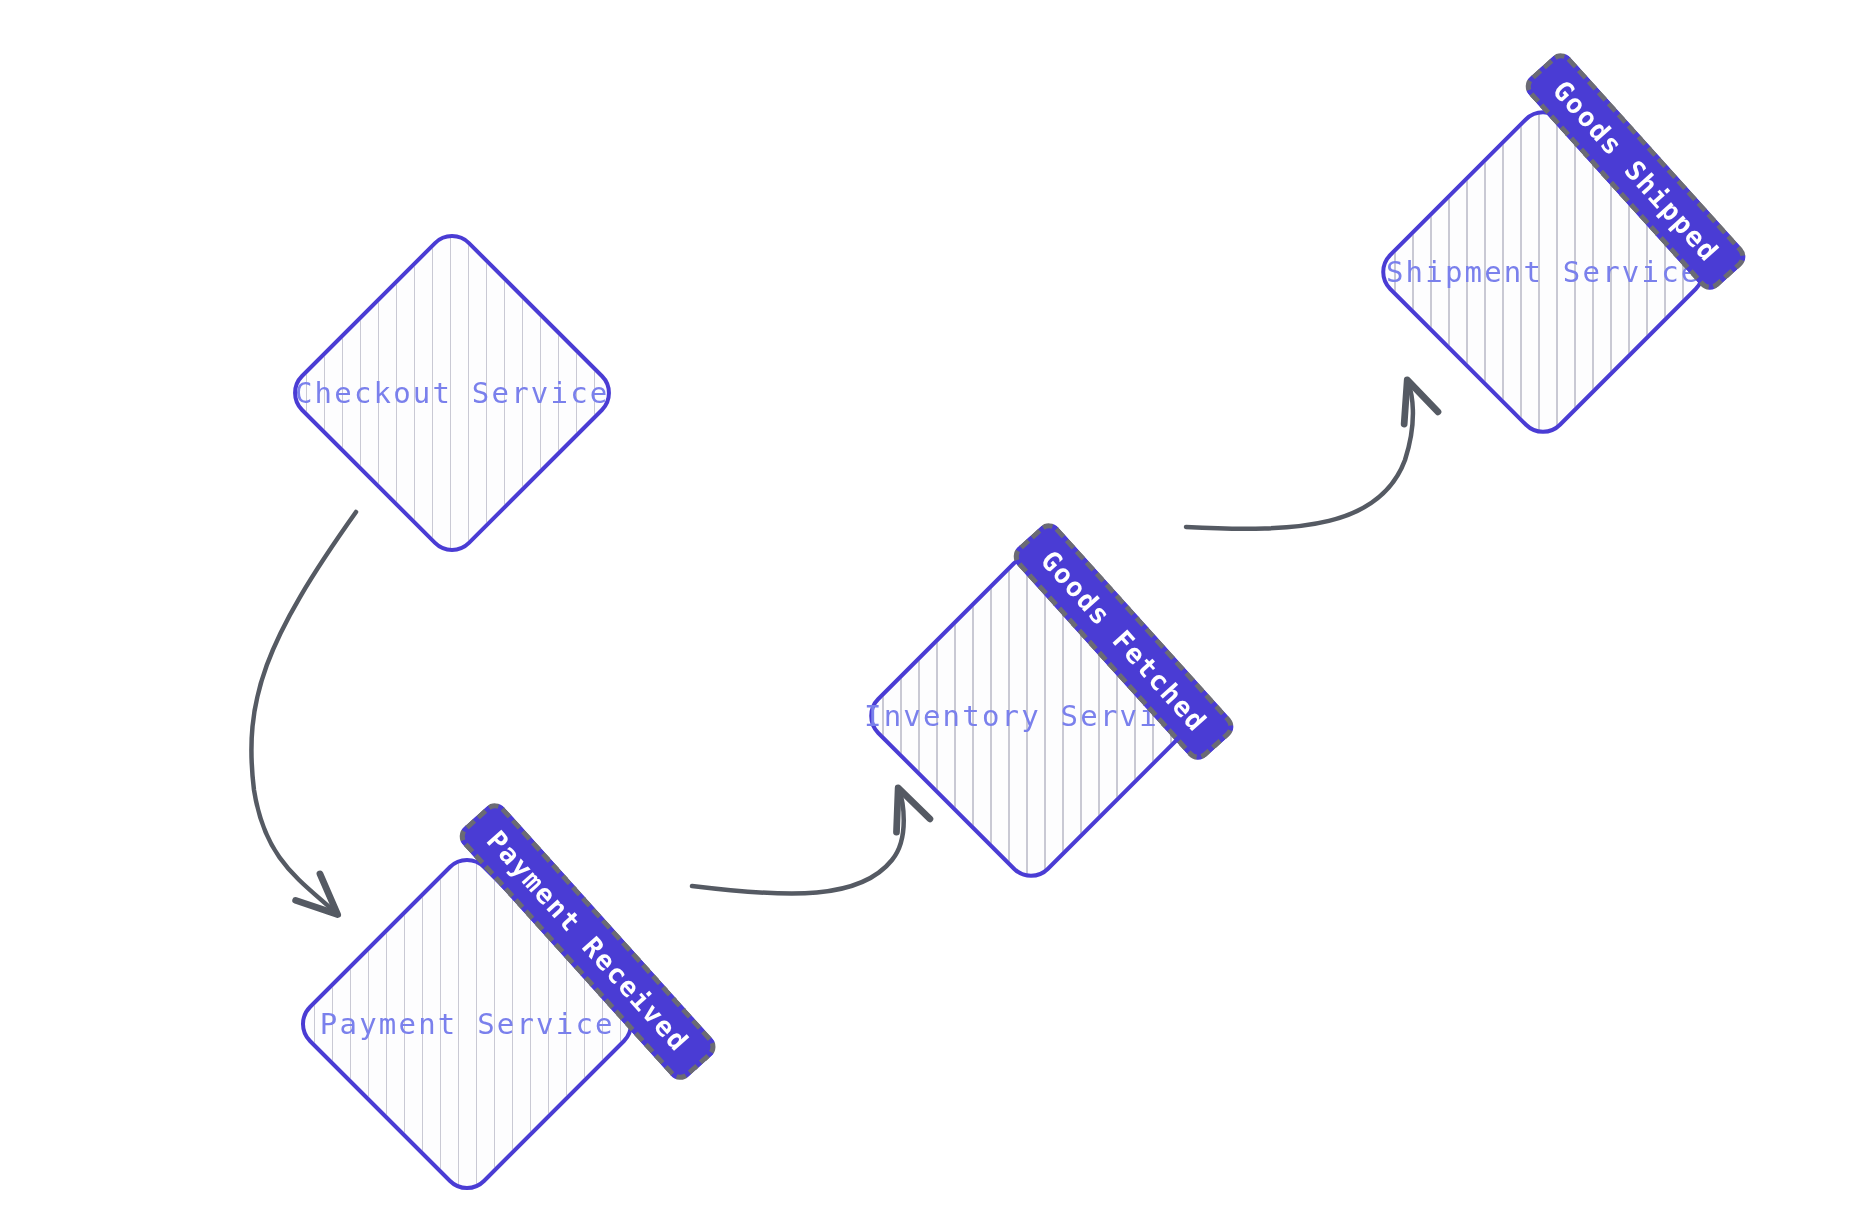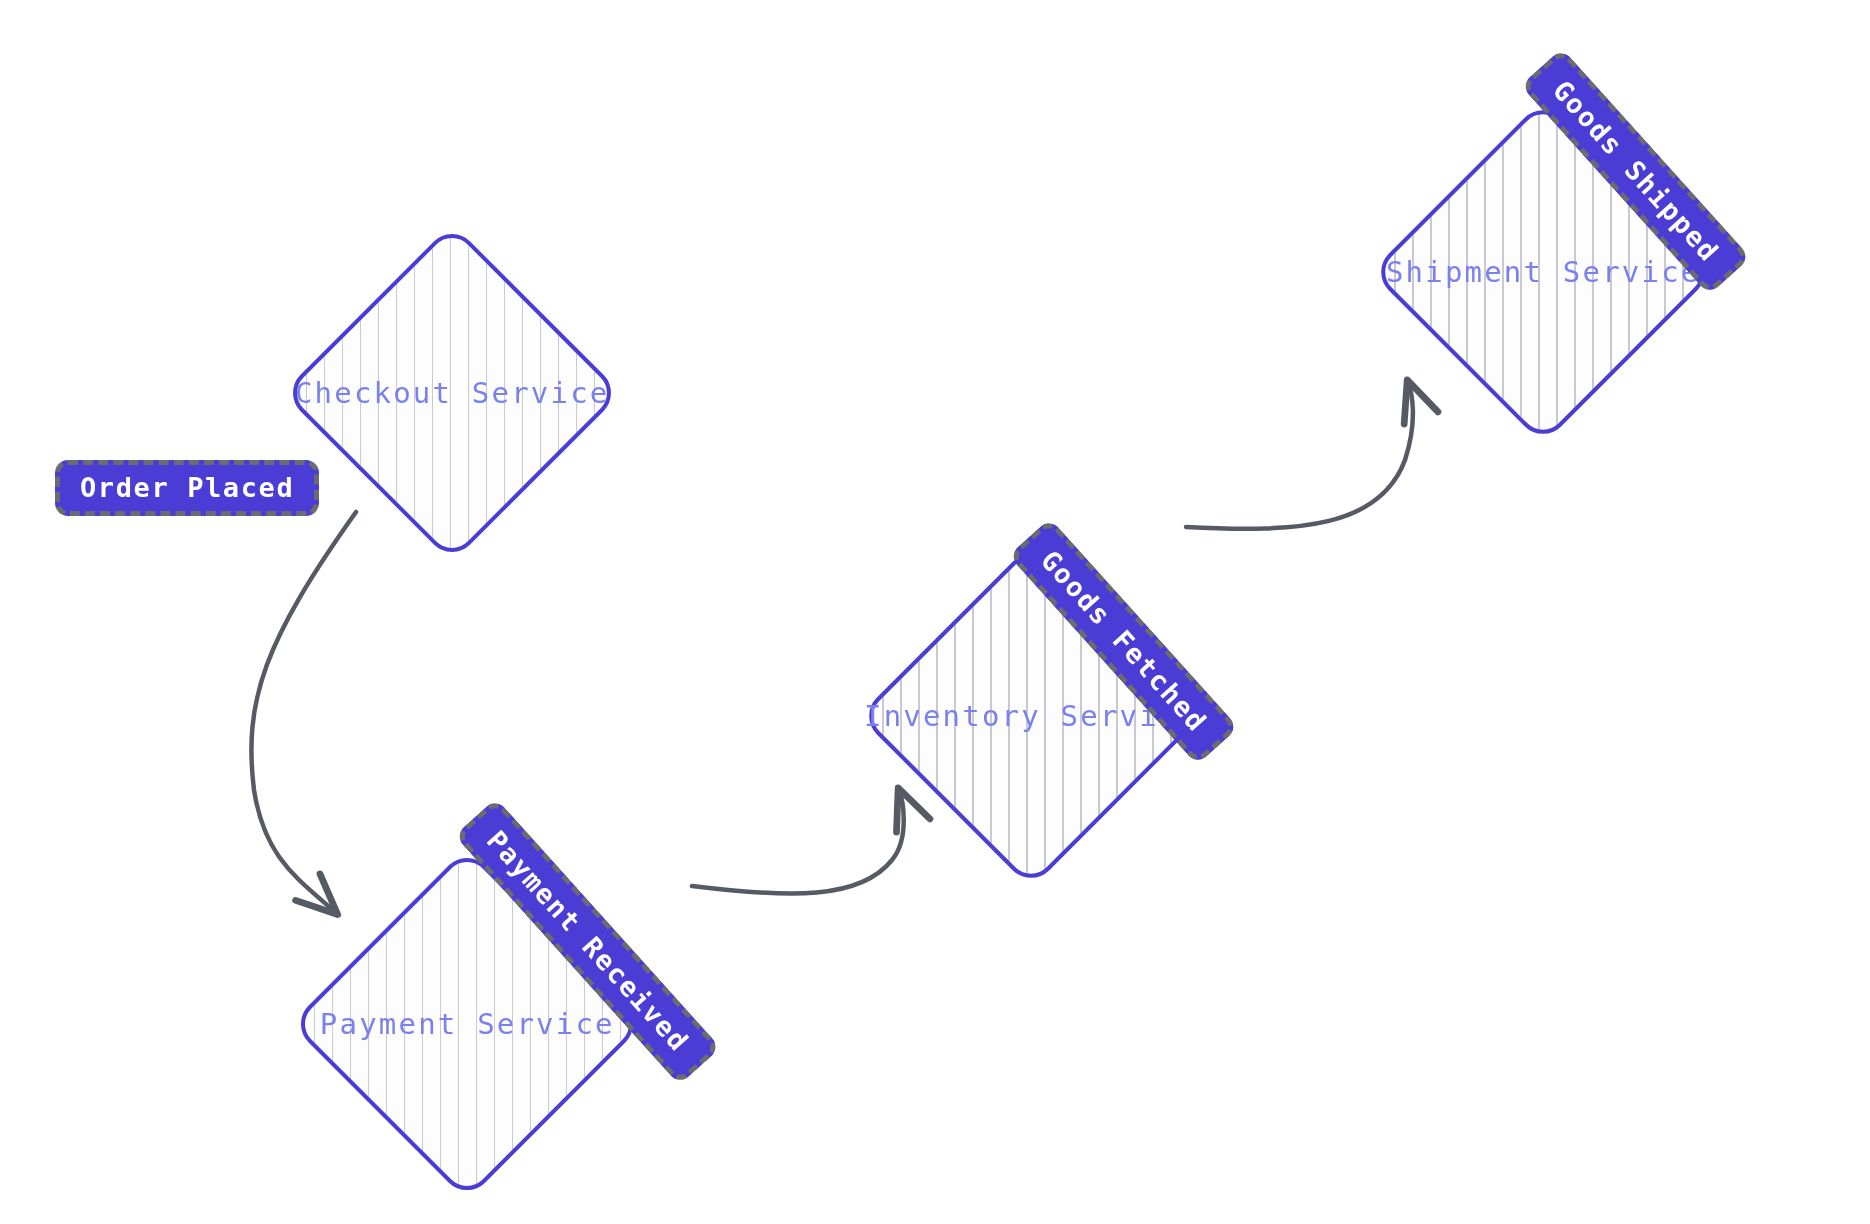--- a/index.html
+++ b/index.html
@@ -106,21 +106,20 @@
   </div>
 
   <div class="node" style="width:244px;height:244px;left:909px;top:594px;">
     <span class="node-label">Inventory Service</span>
   </div>
 
   <div class="node" style="width:244px;height:244px;left:1421px;top:150px;">
     <span class="node-label">Shipment Service</span>
   </div>
 
-  <div class="badge" style="left:55px;top:460px;height:56px;">Order Placed</div>
 
   <div class="badge" style="left:496px;top:798px;height:56px;transform:rotate(48deg);transform-origin:left top;">Payment Received</div>
 
   <div class="badge" style="left:1050px;top:518px;height:56px;transform:rotate(48deg);transform-origin:left top;">Goods Fetched</div>
 
   <div class="badge" style="left:1562px;top:48px;height:56px;transform:rotate(48deg);transform-origin:left top;">Goods Shipped</div>
 
 </div>
 
 </body></html>

